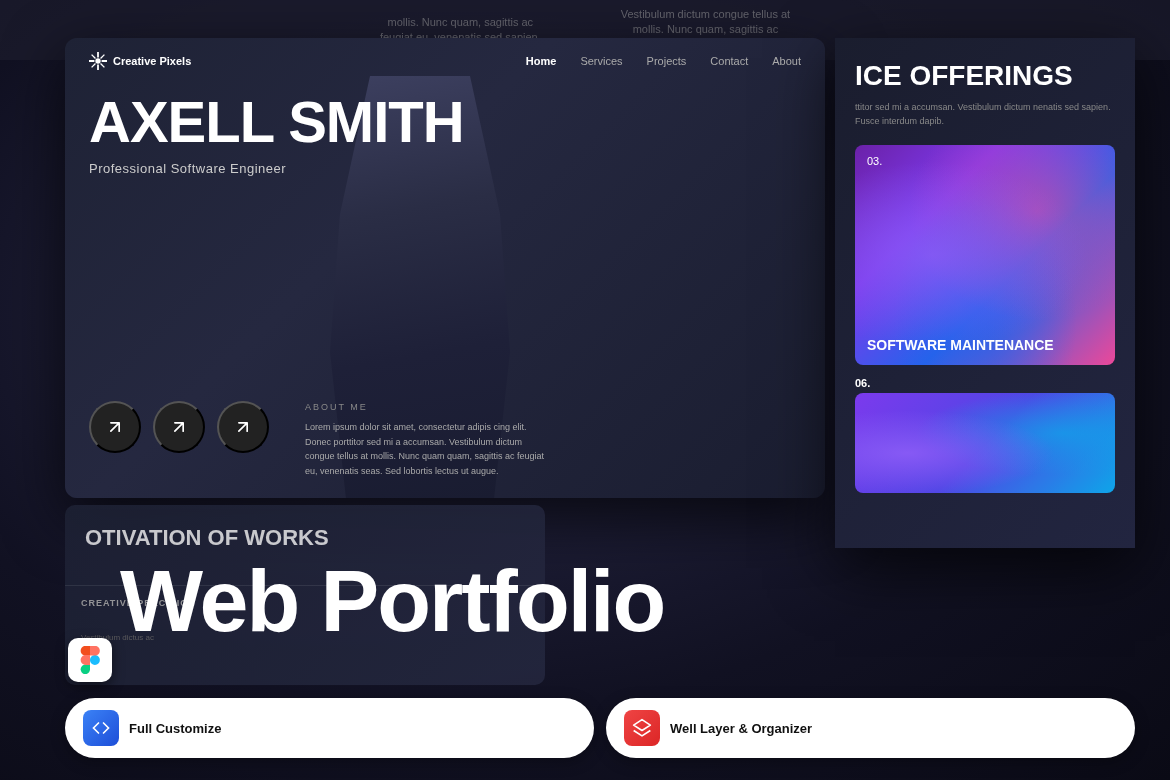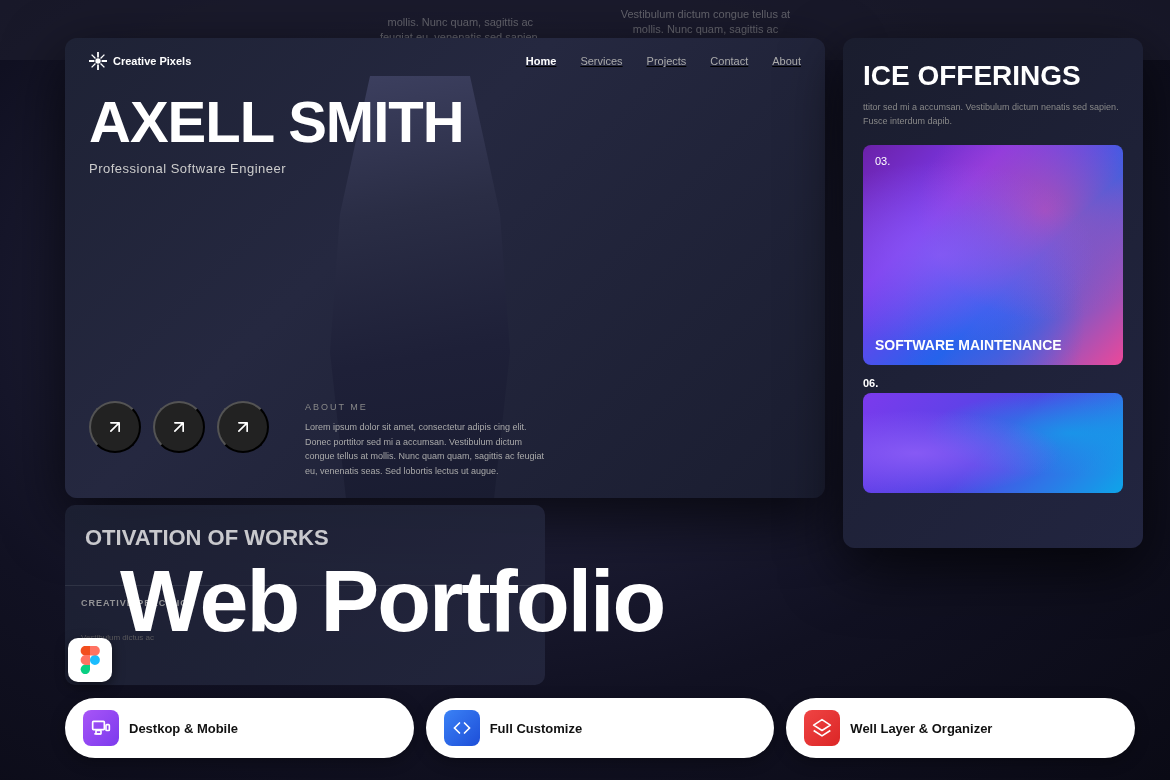--- a/index.html
+++ b/index.html
@@ -94,21 +94,20 @@
     .logo-text {
       color: #fff;
       font-size: 11px;
       font-weight: 600;
     }
 
     .nav-links {
       display: flex;
       gap: 24px;
       align-items: center;
-      text-decoration: underline;
     }
 
     .nav-link {
       color: #aaa;
       font-size: 11px;
       text-decoration: none;
     }
 
     .nav-link.active {
       color: #fff;
@@ -187,25 +186,25 @@
     .about-text {
       color: #aaa;
       font-size: 9px;
       line-height: 1.6;
     }
 
     
     .services-card {
       position: absolute;
       top: 38px;
-      right: 27px;
+      right: 35px;
       width: 300px;
       height: 510px;
       background: linear-gradient(135deg, #1a1d2e 0%, #222540 100%);
-      border-radius: 12px;
+      border-radius: 0;
       overflow: hidden;
       box-shadow: 0 20px 60px rgba(0,0,0,0.7);
       padding: 24px 20px;
     }
 
     .services-title {
       font-size: 28px;
       font-weight: 900;
       color: #fff;
       text-transform: uppercase;
@@ -548,31 +547,20 @@
   </svg>
 </div>
 
 <div class="main-title-overlay">
   <div class="main-title">
     <div>Web Portfolio</div>
   </div>
 </div>
 
 <div class="feature-badges">
-  <div class="badge">
-    <div class="badge-icon badge-icon-purple">
-      <svg width="20" height="20" viewBox="0 0 24 24" fill="none">
-        <rect x="2" y="4" width="14" height="10" rx="1" stroke="white" stroke-width="2"></rect>
-        <rect x="6" y="15" width="6" height="4" rx="0.5" stroke="white" stroke-width="2"></rect>
-        <rect x="18" y="8" width="4" height="7" rx="1" stroke="white" stroke-width="2"></rect>
-        <line x1="4" y1="19" x2="12" y2="19" stroke="white" stroke-width="2"></line>
-      </svg>
-    </div>
-    <span class="badge-text">Destkop &amp; Mobile</span>
-  </div>
 
   <div class="badge">
     <div class="badge-icon badge-icon-blue">
       <svg width="20" height="20" viewBox="0 0 24 24" fill="none">
         <polyline points="9,18 3,12 9,6" stroke="white" stroke-width="2" fill="none" stroke-linecap="round"></polyline>
         <polyline points="15,18 21,12 15,6" stroke="white" stroke-width="2" fill="none" stroke-linecap="round"></polyline>
       </svg>
     </div>
     <span class="badge-text">Full Customize</span>
   </div>

